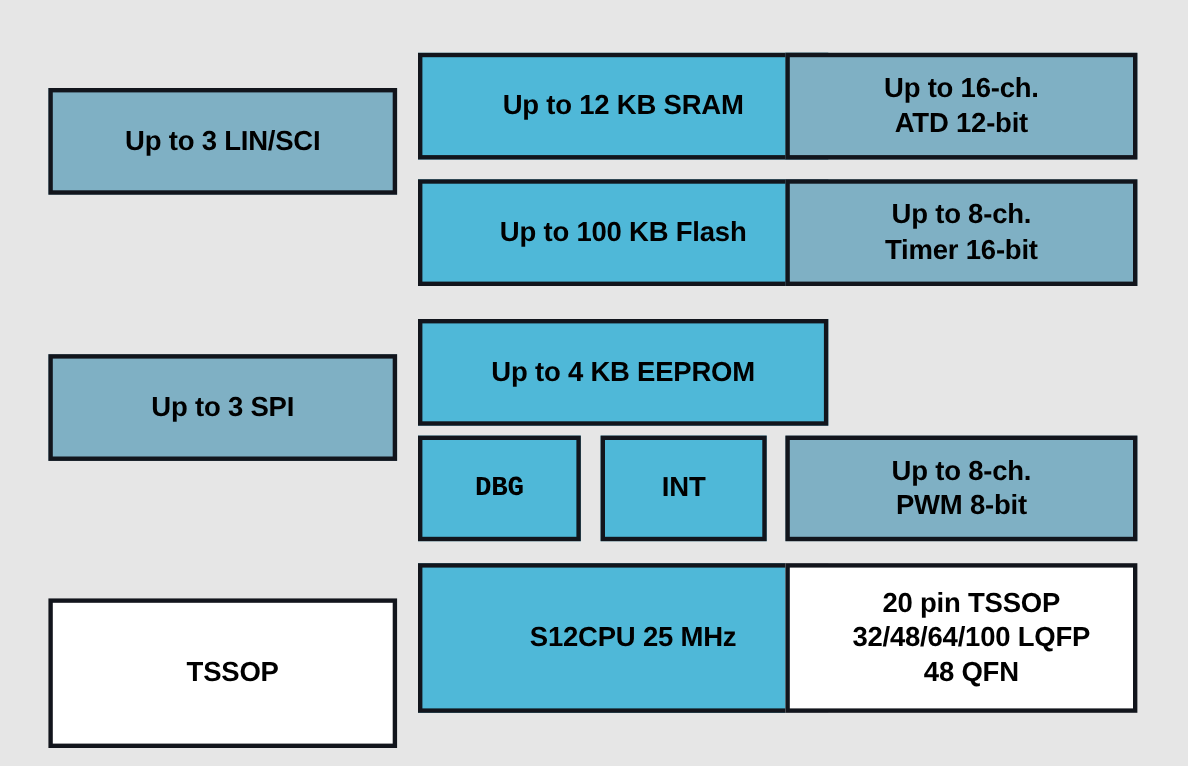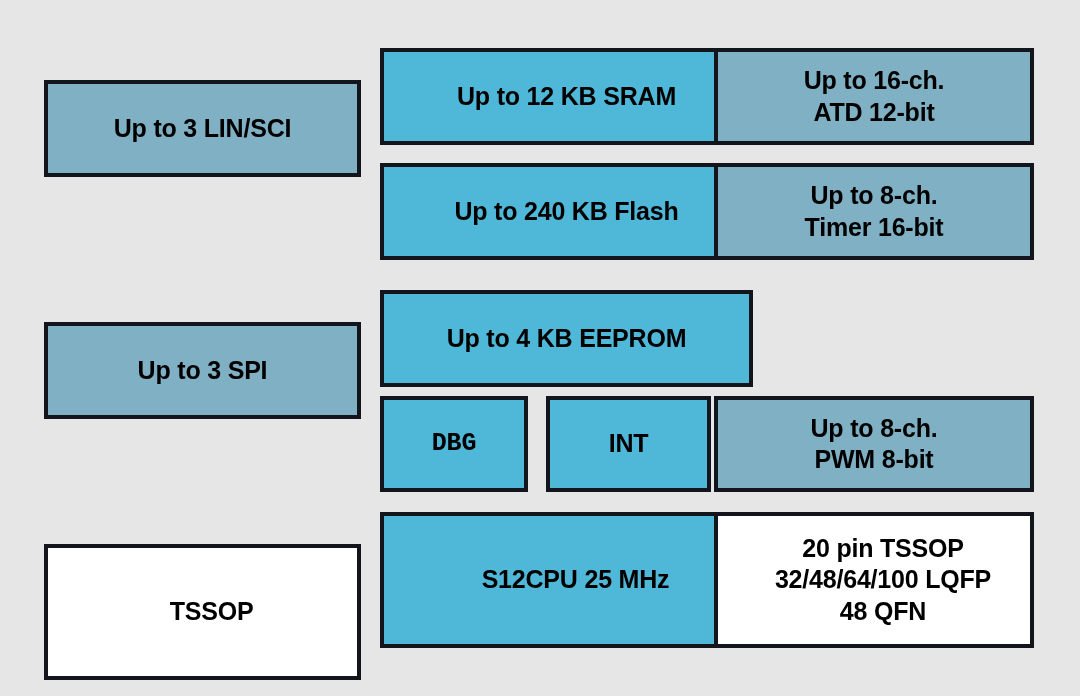--- a/index.html
+++ b/index.html
@@ -43,21 +43,21 @@
   
   .fill-peripheral { background: #7fb0c4; }
   .fill-core       { background: #4fb8d8; }
   .fill-plain      { background: #ffffff; }
 
   
   .col-left   { left: 44px;  width: 317px; margin-top: 32px; }
   .col-mid    { left: 380px; width: 373px; }
   .col-right  { left: 714px; width: 320px; text-align: center; }
   .col-mid-a  { left: 380px; width: 148px; font-family: Liberation Mono, monospace; }
-  .col-mid-b  { left: 546px; width: 165px; }
+  .col-mid-b  { left: 546px; width: 151px; }
 
   
   .row-1 { top: 48px;  height: 97px; }
   .row-2 { top: 163px; height: 97px; }
   .row-3 { top: 290px; height: 97px; }
   .row-4 { top: 396px; height: 96px; }
   .row-5 { top: 512px; height: 136px; padding-left: 24px; }
 
   .label {
     display: block;
@@ -77,21 +77,21 @@
     <span class="label">Up to 12 KB SRAM</span>
   </div>
 
   <div class="block fill-peripheral col-right row-1">
     <span class="label">Up to 16-ch.
 ATD 12-bit</span>
   </div>
 
 
   <div class="block fill-core col-mid row-2">
-    <span class="label">Up to 240 KB Flash</span>
+    <span class="label">Up to 100 KB Flash</span>
   </div>
 
   <div class="block fill-peripheral col-right row-2">
     <span class="label">Up to 8-ch.
 Timer 16-bit</span>
   </div>
 
   <div class="block fill-peripheral col-left row-3">
     <span class="label">Up to 3 SPI</span>
   </div>

